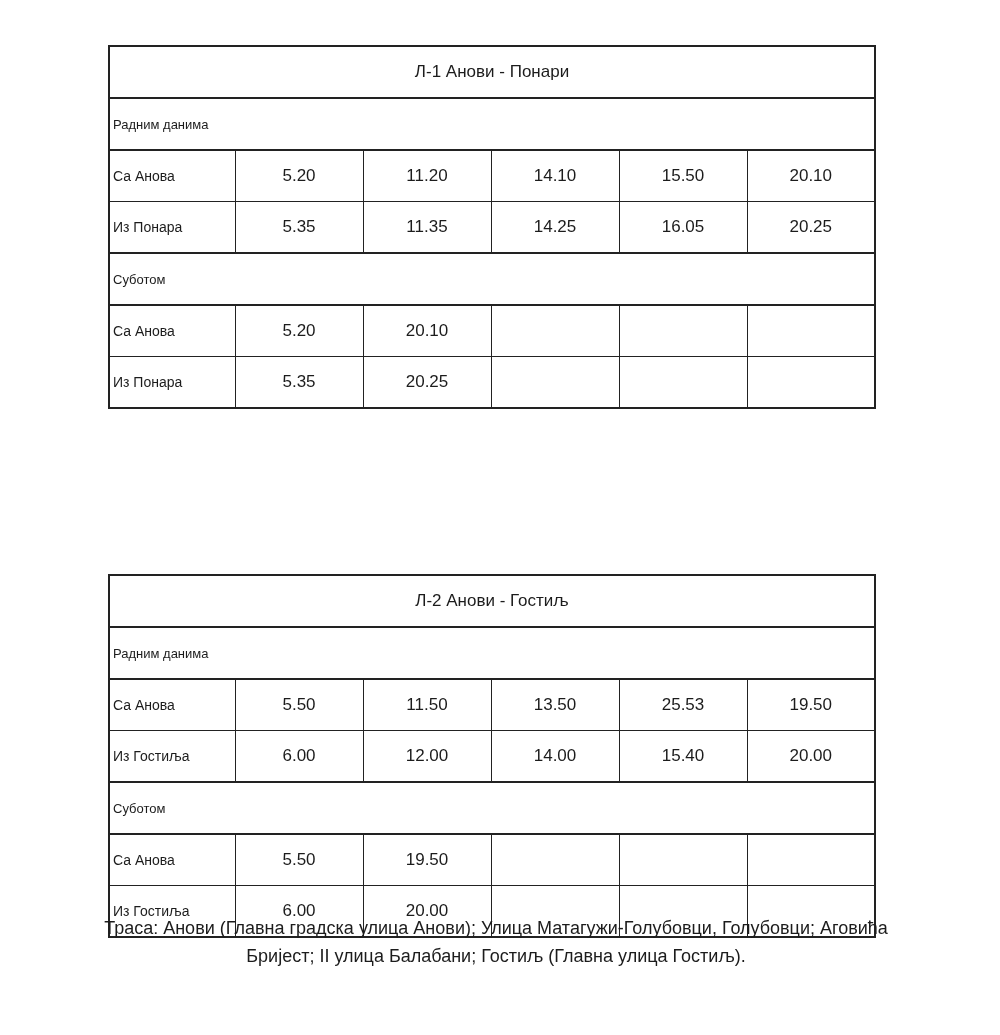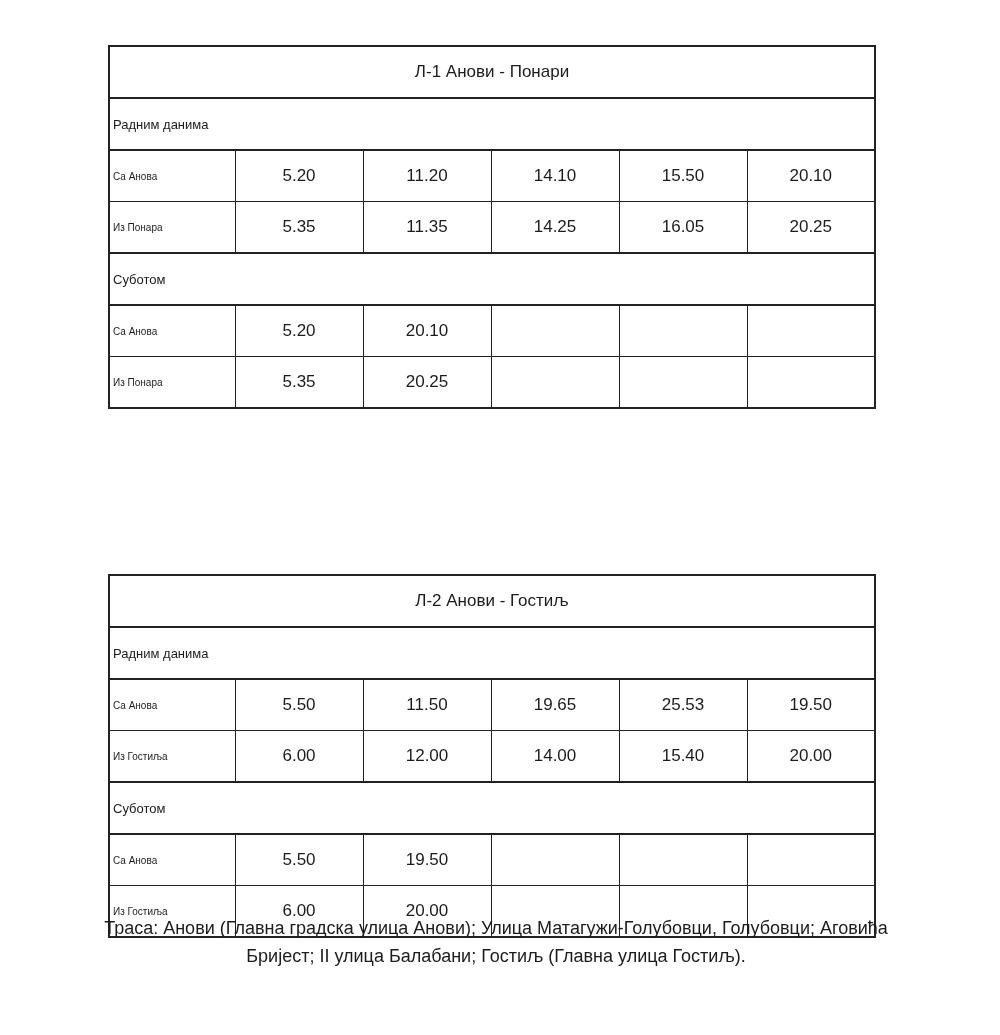--- a/index.html
+++ b/index.html
@@ -40,21 +40,21 @@
   td.section {
     text-align: left;
     padding-left: 12px;
     font-size: 13px;
     border-top-width: 2px !important;
     border-bottom-width: 2px !important;
   }
   td.lbl {
     text-align: left;
     padding-left: 12px;
-    font-size: 10px;
+    font-size: 14px;
   }
   td.time {
     text-align: center;
     font-size: 17px;
   }
   .t1 { top: 45px; }
   .t2 { top: 574px; }
   p.route {
     position: absolute;
     margin: 0;
@@ -139,21 +139,21 @@
       <tr>
         <td colspan="6" class="title">Л-2 Анови - Гостиљ</td>
       </tr>
       <tr>
         <td colspan="6" class="section">Радним данима</td>
       </tr>
       <tr>
         <td class="lbl">Са Анова</td>
         <td class="time">5.50</td>
         <td class="time">11.50</td>
-        <td class="time">19.65</td>
+        <td class="time">13.50</td>
         <td class="time">25.53</td>
         <td class="time">19.50</td>
       </tr>
       <tr>
         <td class="lbl">Из Гостиља</td>
         <td class="time">6.00</td>
         <td class="time">12.00</td>
         <td class="time">14.00</td>
         <td class="time">15.40</td>
         <td class="time">20.00</td>

